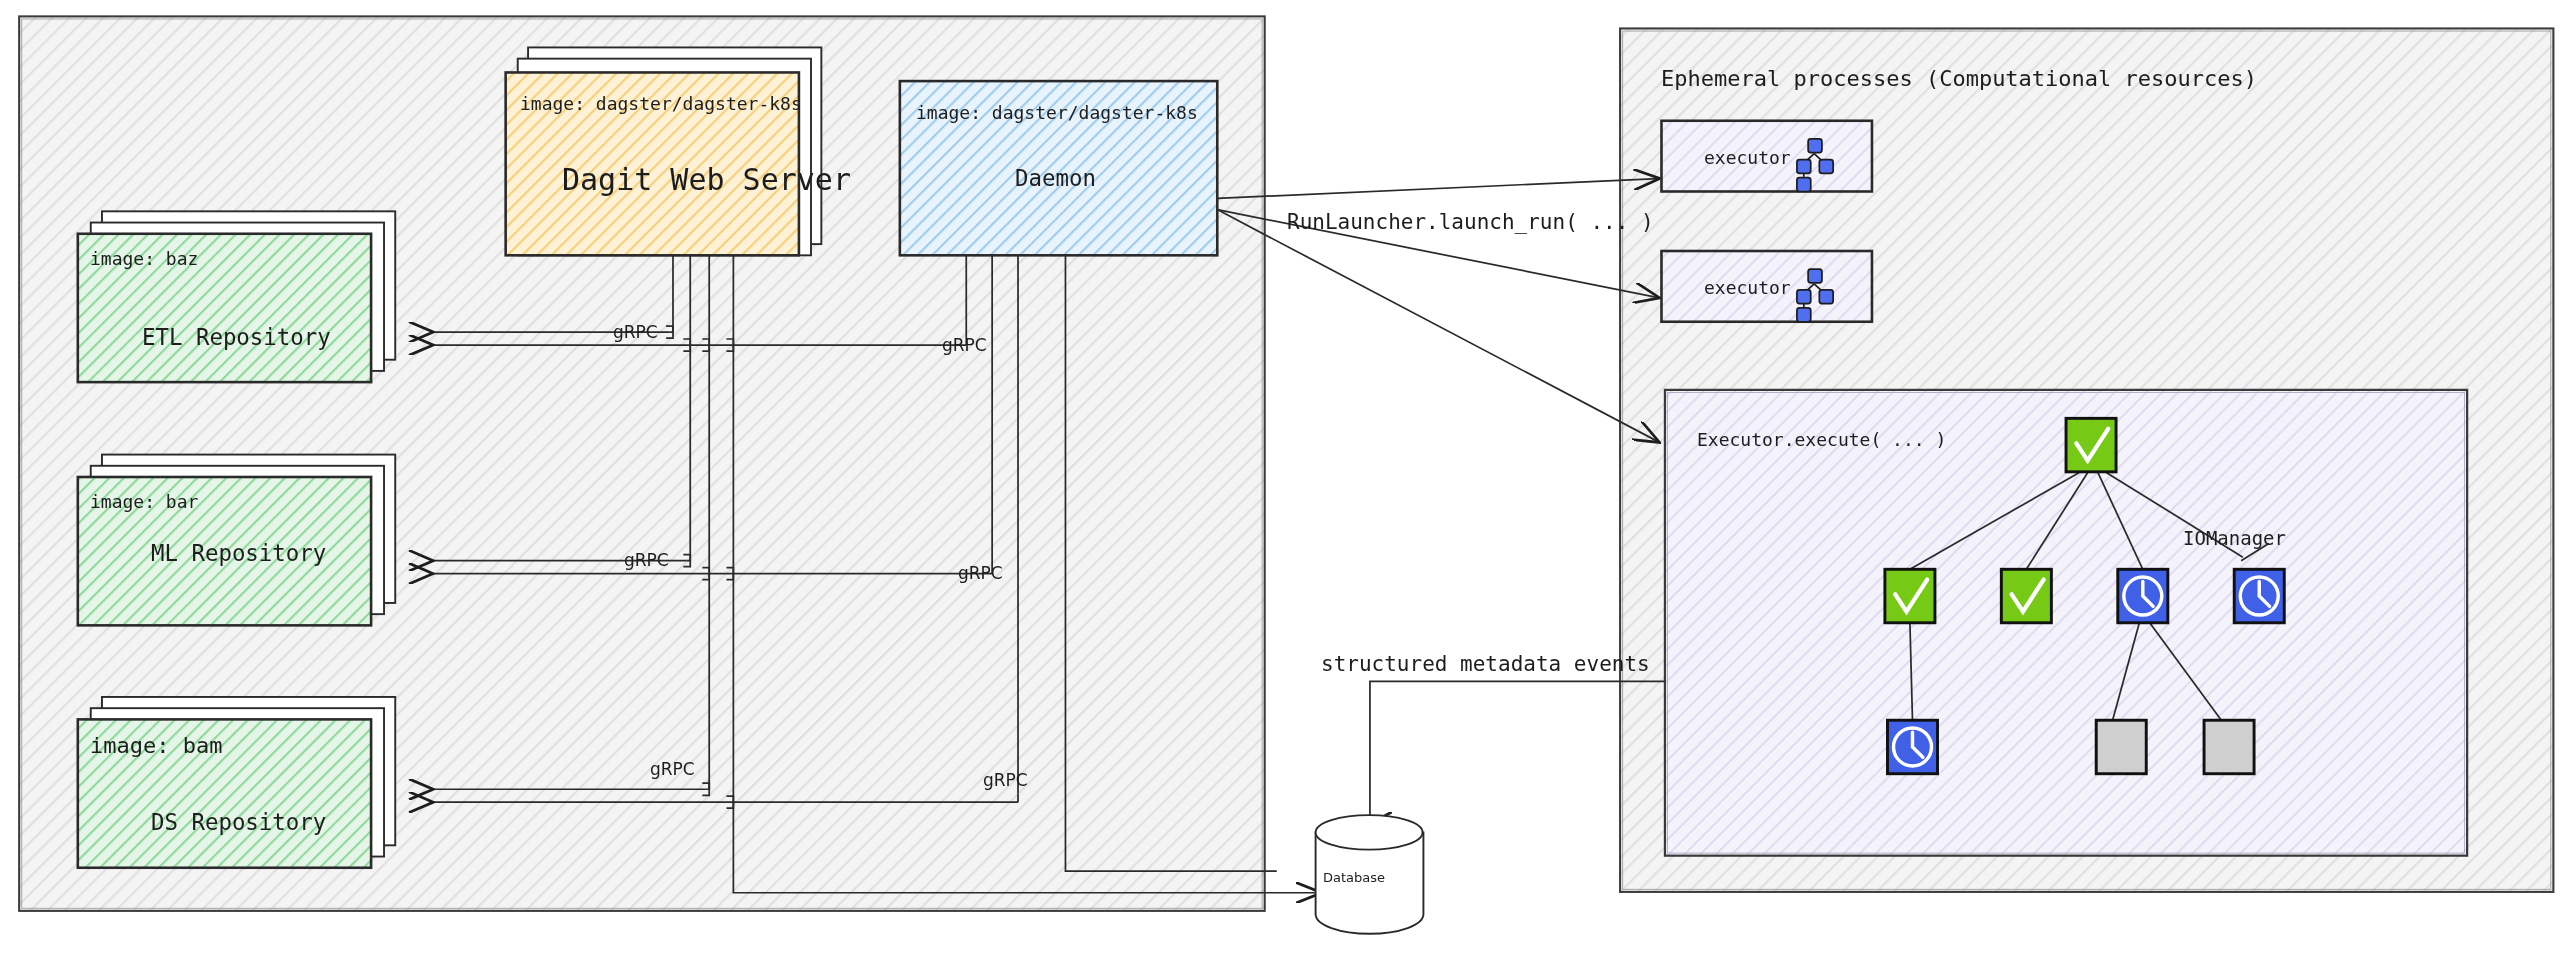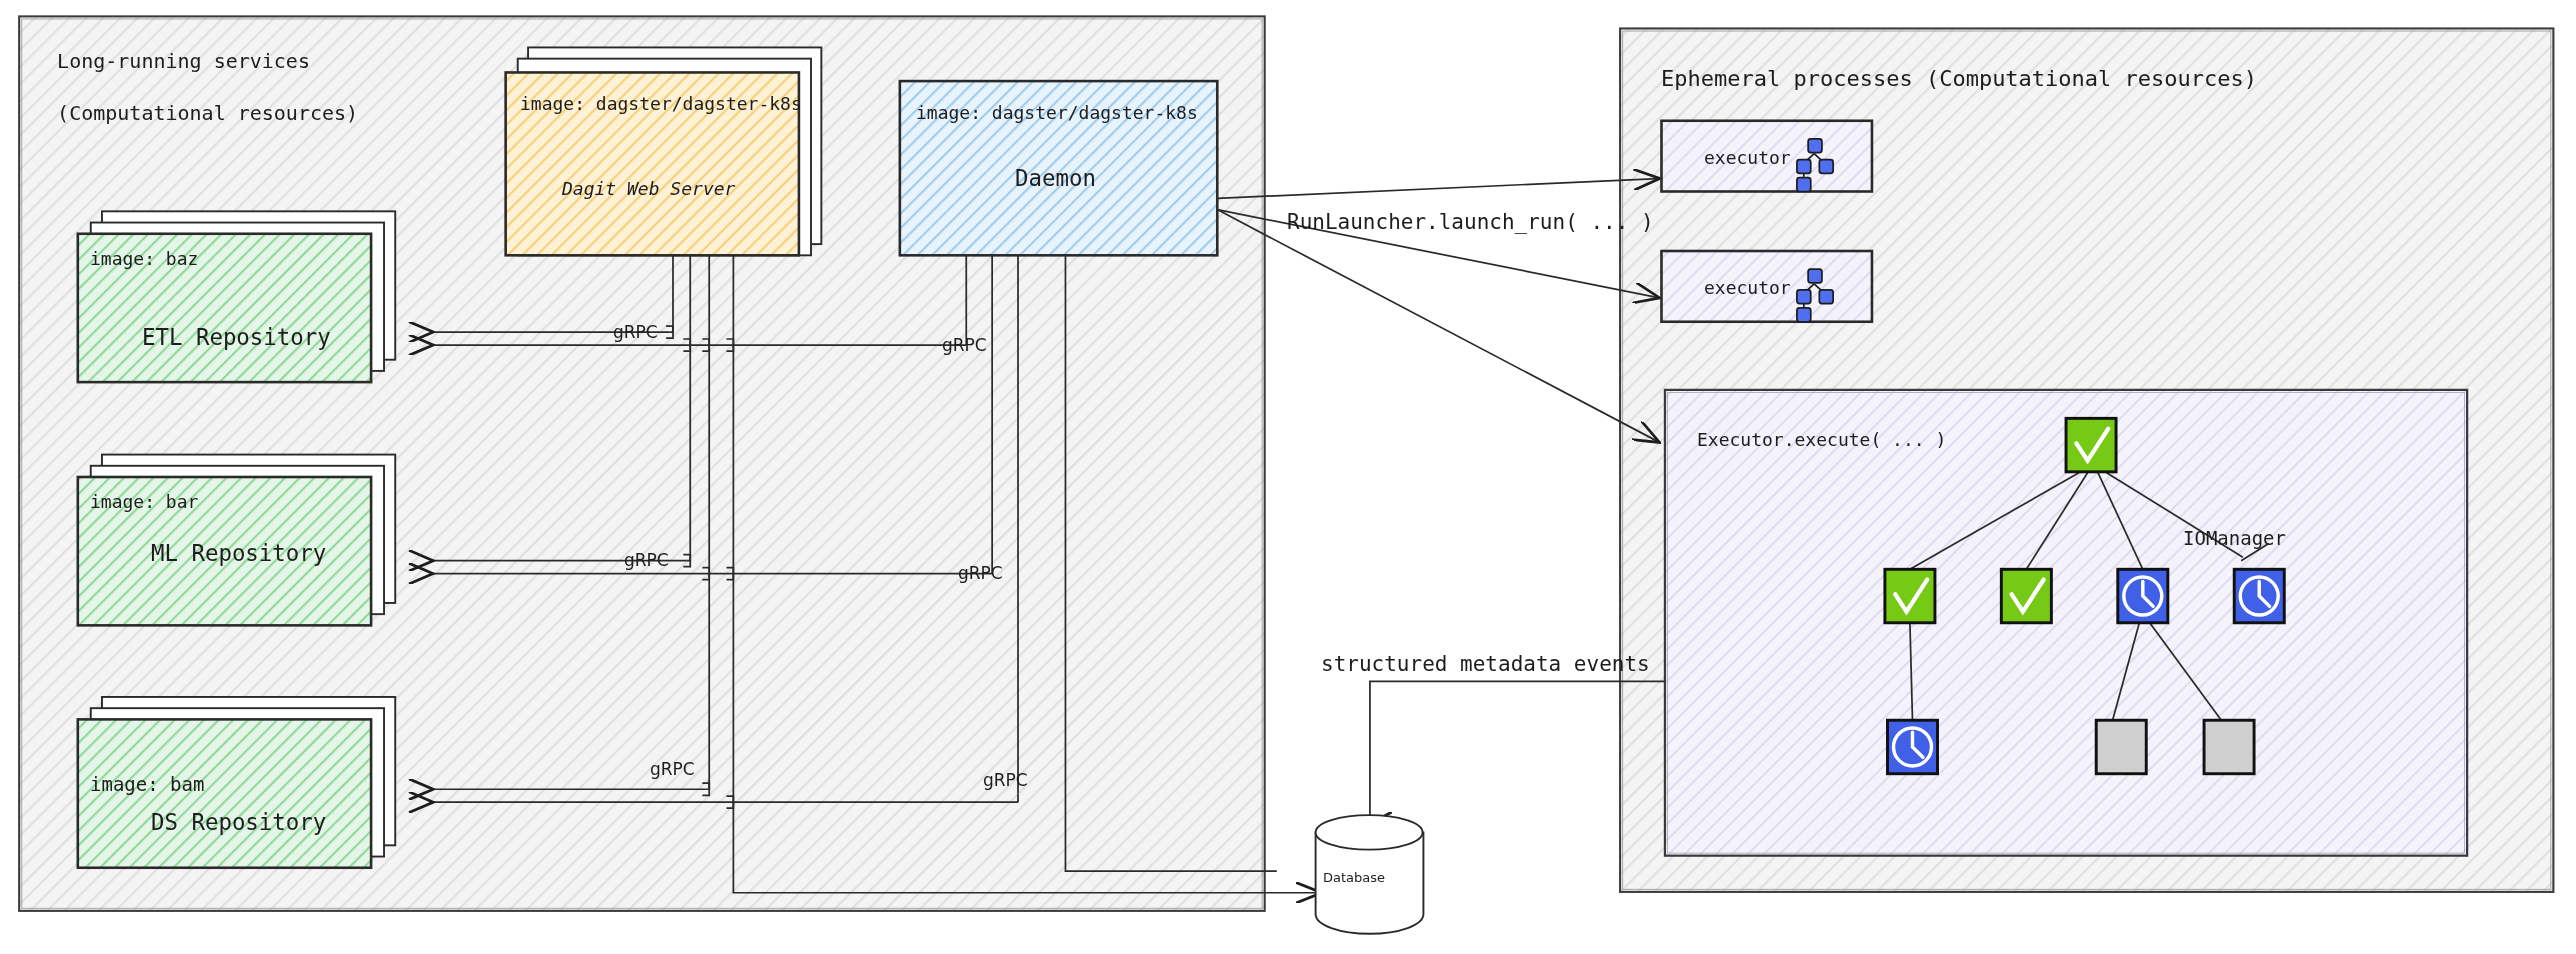--- a/index.html
+++ b/index.html
@@ -209,40 +209,36 @@
   <g fill="none" stroke="#2a2a2a" stroke-width="2">
     <path d="M1930,790 L1588,790 L1588,955" marker-end="url(#arwD)"></path>
   </g>
 
   <g>
     <path d="M1525,965 L1525,1060 A47,17 0 0 0 1650,1060 L1650,965 Z" fill="#ffffff" stroke="#2a2a2a" stroke-width="2.2"></path>
     <ellipse cx="1587" cy="965" rx="62" ry="20" fill="#ffffff" stroke="#2a2a2a" stroke-width="2.2"></ellipse>
   </g>
 </svg>
 
-<div class="txt" style="left:33px;top:21.6px;font-size:20px;line-height:26px;">
-  <span>Long-running services</span><br>
-  <span>(Computational resources)</span>
-</div>
 
 <div class="txt" style="left:1661px;top:66px;font-size:22px;">Ephemeral processes (Computational resources)</div>
 
 <div class="txt" style="left:520px;top:93px;font-size:18px;">image: dagster/dagster-k8s</div>
-<div class="txt" style="left:562px;top:178px;font-size:18px;font-style:italic;">Dagit Web Server</div>
+<div class="txt" style="left:562px;top:162px;font-size:30px;">Dagit Web Server</div>
 
 <div class="txt" style="left:916px;top:102px;font-size:18px;">image: dagster/dagster-k8s</div>
 <div class="txt" style="left:1015px;top:165px;font-size:22.4px;">Daemon</div>
 
 <div class="txt" style="left:90px;top:248px;font-size:18px;">image: baz</div>
 <div class="txt" style="left:142px;top:324px;font-size:22.4px;">ETL Repository</div>
 
 <div class="txt" style="left:90px;top:491px;font-size:18px;">image: bar</div>
 <div class="txt" style="left:151px;top:540px;font-size:22.4px;text-align:right;">ML Repository</div>
 
-<div class="txt" style="left:90px;top:733px;font-size:19px;margin-top:40px;">image: bam</div>
+<div class="txt" style="left:90px;top:733px;font-size:22px;">image: bam</div>
 <div class="txt" style="left:151px;top:809px;font-size:22.4px;">DS Repository</div>
 
 <div class="txt" style="left:1704px;top:147px;font-size:18px;">executor</div>
 <div class="txt" style="left:1704px;top:277px;font-size:18px;">executor</div>
 
 <div class="txt" style="left:1697px;top:429px;font-size:18px;">Executor.execute( ... )</div>
 <div class="txt" style="left:2183px;top:527px;font-size:19px;">IOManager</div>
 
 <div class="txt sans" style="left:613px;top:322px;font-size:17px;">gRPC</div>
 <div class="txt sans" style="left:942px;top:335px;font-size:17px;">gRPC</div>

